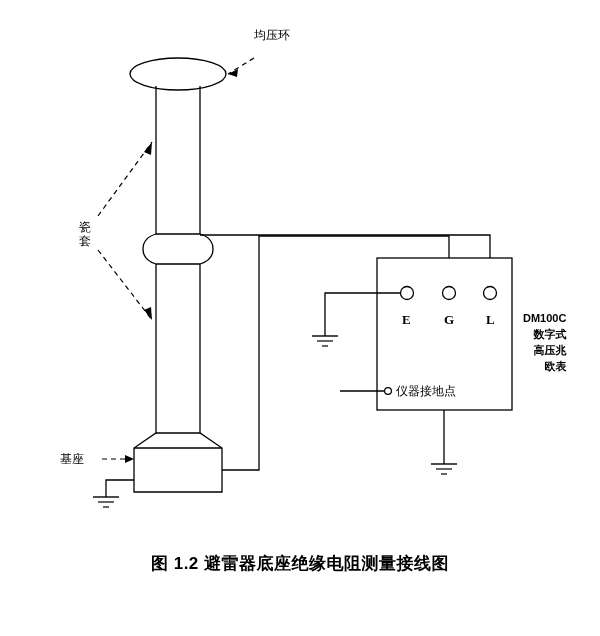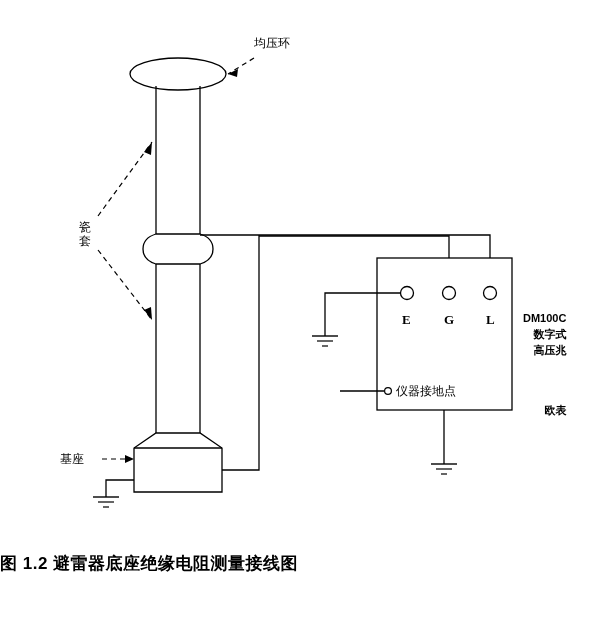--- a/index.html
+++ b/index.html
@@ -62,20 +62,21 @@
     color: #000000;
     line-height: 1.45;
     white-space: nowrap;
     text-align: right;
   }
   #caption {
     position: absolute;
     left: 0;
     top: 552px;
     width: 600px;
+    text-align: center;
     font-family: "Liberation Sans", sans-serif;
     font-size: 17px;
     font-weight: bold;
     color: #000000;
     letter-spacing: 0.5px;
   }
 </style>
 </head>
 <body>
 
@@ -137,37 +138,37 @@
 
       <line x1="98" y1="250" x2="152" y2="320" stroke-dasharray="5,4" stroke-width="1.2"></line>
       <polygon points="152,320 144,310 151,307" fill="#000000" stroke="none"></polygon>
 
       <line x1="102" y1="459" x2="131" y2="459" stroke-dasharray="5,4" stroke-width="1.2"></line>
       <polygon points="134,459 125,455 125,463" fill="#000000" stroke="none"></polygon>
 
     </g>
   </svg>
 
-  <div class="lbl" style="left:254px; top:36px;">均压环</div>
+  <div class="lbl" style="left:254px; top:28px;">均压环</div>
 
   <div class="lbl-vert" style="left:78px; top:220px;">
     <div>瓷</div>
     <div>套</div>
   </div>
 
   <div class="lbl" style="left:60px; top:452px;font-family:Liberation Serif, serif;">基座</div>
 
   <div class="lbl" style="left:396px; top:384px;">仪器接地点</div>
 
   <div class="terminal-letter" style="left:402px; top:312px;">E</div>
   <div class="terminal-letter" style="left:444px; top:312px;">G</div>
   <div class="terminal-letter" style="left:486px; top:312px;">L</div>
 
   <div class="meter-name" style="left:523px; top:311px;">
     <div>DM100C</div>
     <div>数字式</div>
     <div>高压兆</div>
-    <div style="padding-left:8px;margin-top:44px;">欧表</div>
+    <div style="padding-left:8px;">欧表</div>
   </div>
 
   <div id="caption">图 1.2  避雷器底座绝缘电阻测量接线图</div>
 
 </div>
 
 </body></html>

